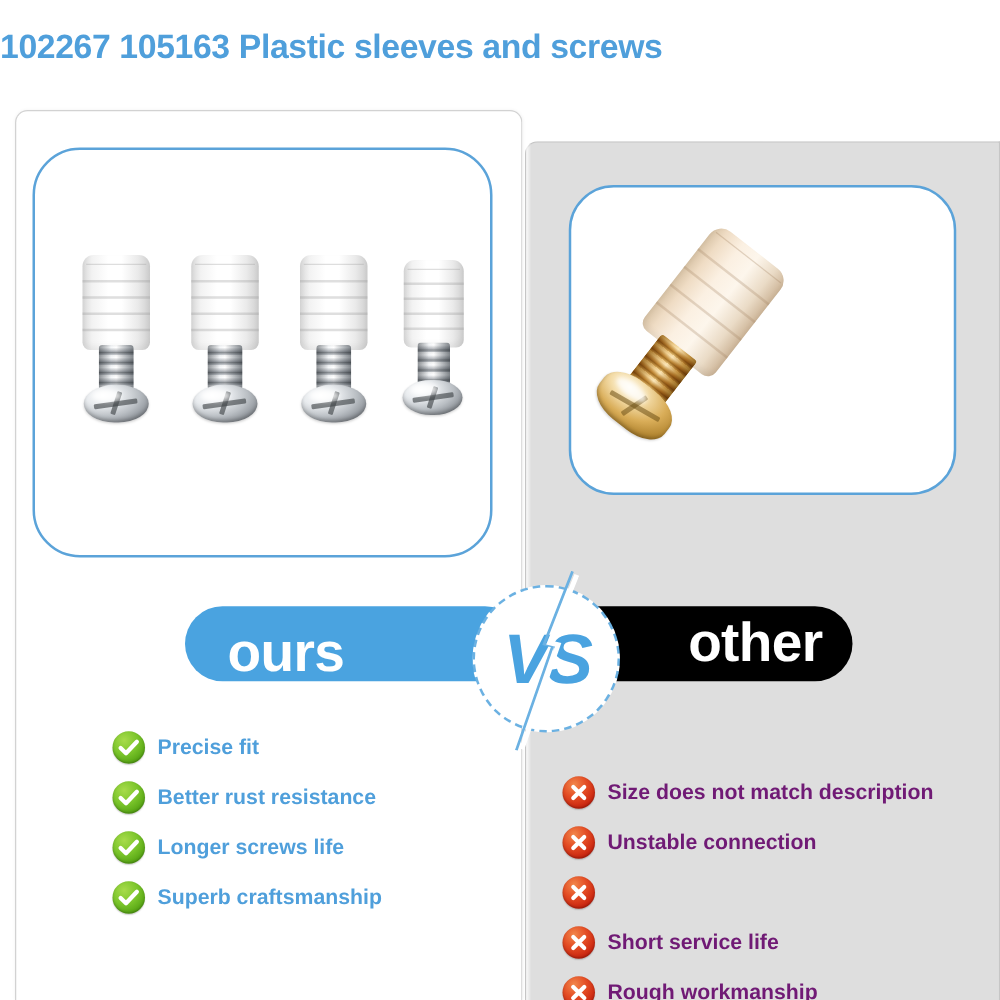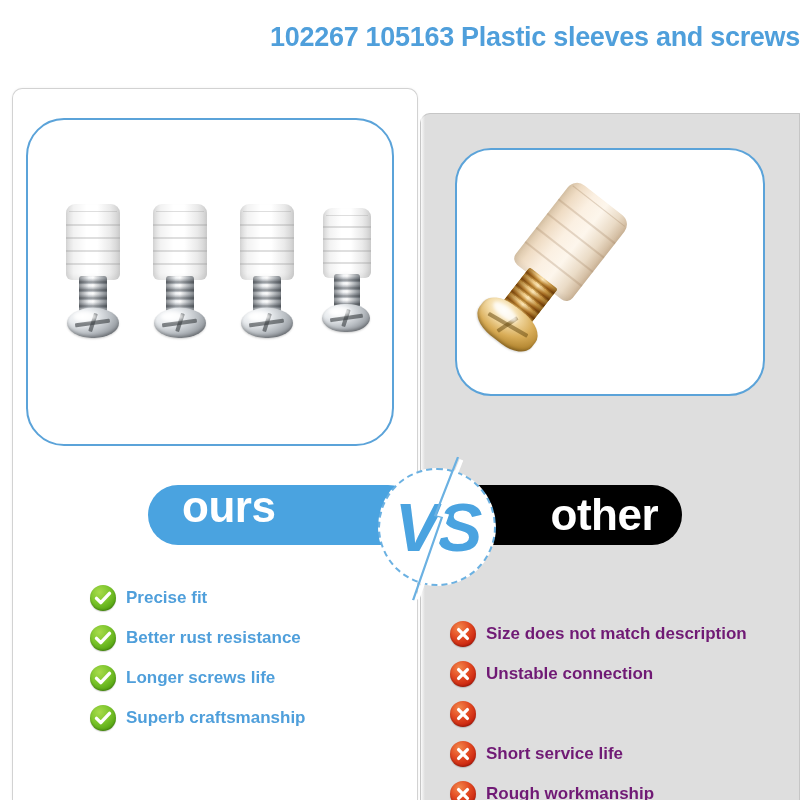--- a/index.html
+++ b/index.html
@@ -18,21 +18,21 @@
     height: 800px;
     background: #ffffff;
   }
 
   
   .title {
     position: absolute;
     left: 0;
     top: 22px;
     width: 800px;
-    text-align: right;
+    text-align: left;
     font-size: 27px;
     font-weight: bold;
     letter-spacing: -0.3px;
     color: #4f9fdb;
     white-space: nowrap;
   }
 
   
   .panel-left {
     position: absolute;
@@ -188,21 +188,21 @@
   
   .banner { position: absolute; left: 0; top: 480px; width: 800px; height: 90px; z-index: 6; }
 
   .bar-ours {
     position: absolute;
     left: 148px; top: 5px;
     width: 270px; height: 60px;
     background: #4aa3e0;
     border-radius: 30px;
     display: flex;
-    align-items: flex-start;
+    align-items: flex-end;
   }
   .bar-ours .txt {
     color: #ffffff;
     font-size: 44px;
     font-weight: bold;
     letter-spacing: -0.5px;
     margin-left: 34px;
     line-height: 1;
   }
 
@@ -233,21 +233,21 @@
     background: #ffffff;
     border: 2px dashed #6bb1e2;
     box-sizing: border-box;
     z-index: 7;
   }
   .vs-badge .vs-text {
     position: absolute;
     left: 0; right: 0; top: 50%;
     transform: translateY(-50%);
     text-align: center;
-    font-size: 68px;
+    font-size: 56px;
     font-weight: bold;
     font-style: italic;
     color: #4aa3e0;
     letter-spacing: -3px;
     line-height: 1;
   }
   .vs-badge .bolt {
     position: absolute;
     left: 50%; top: -16px;
     width: 18px; height: 150px;

